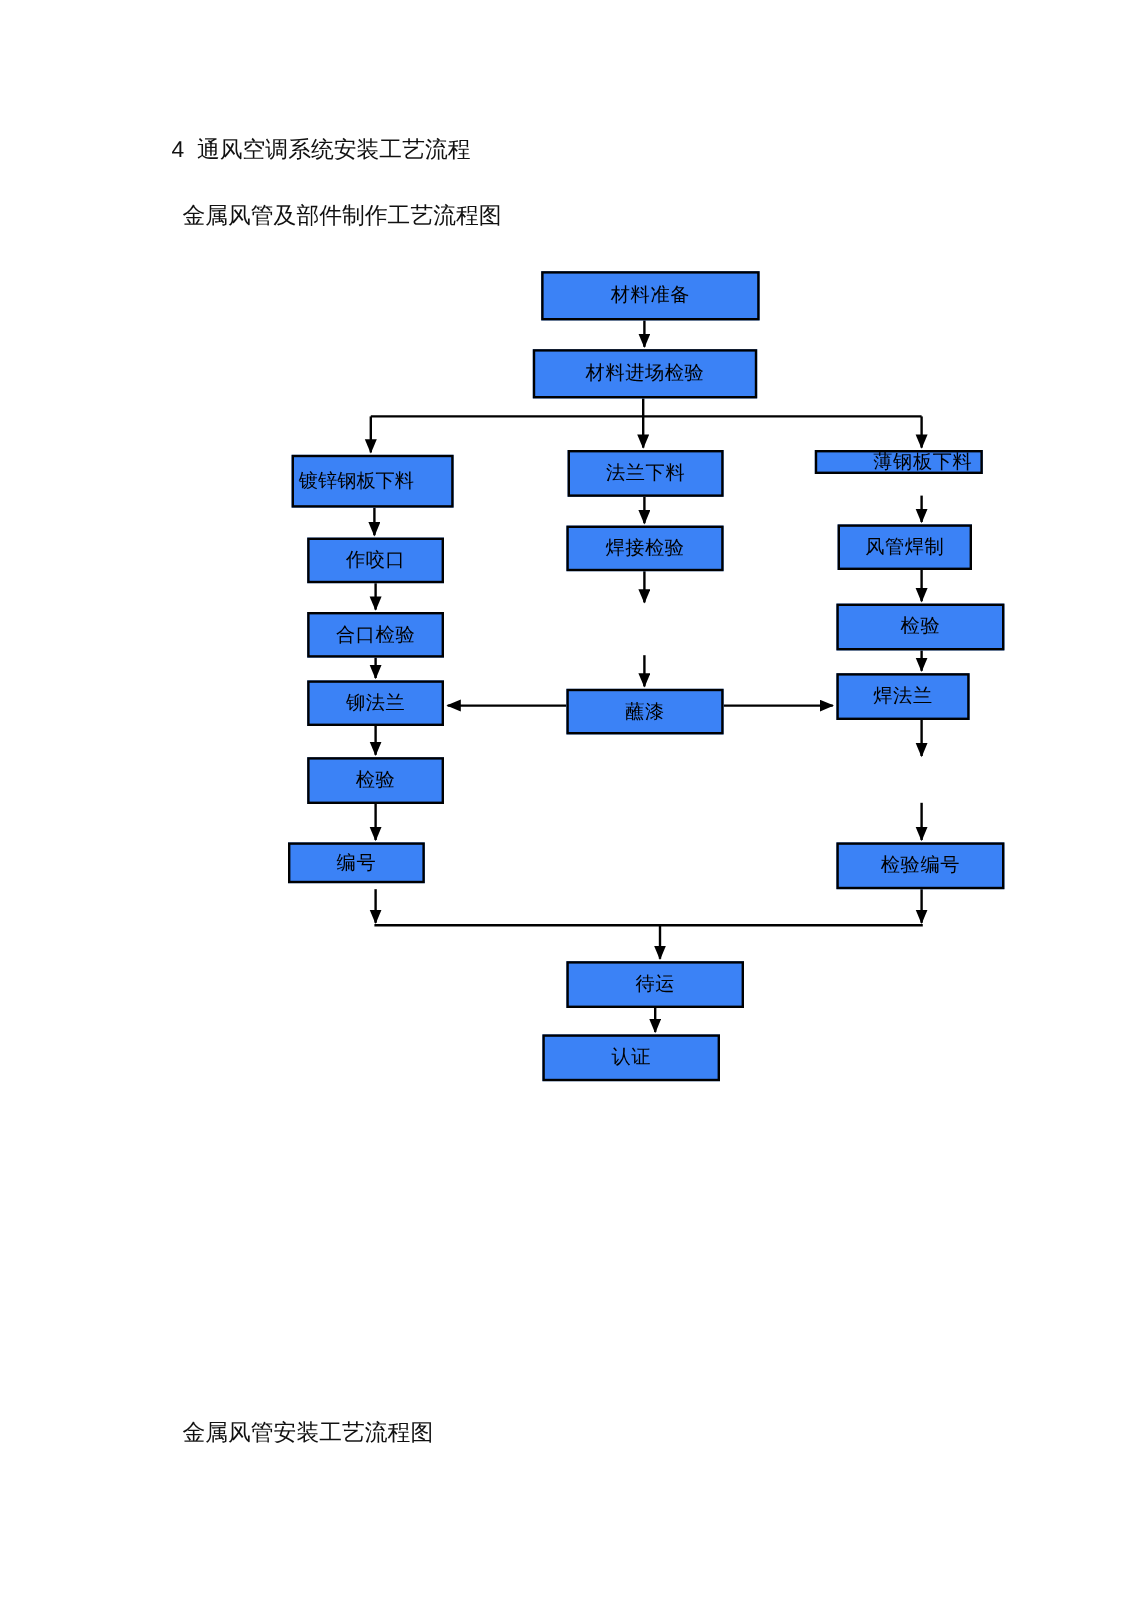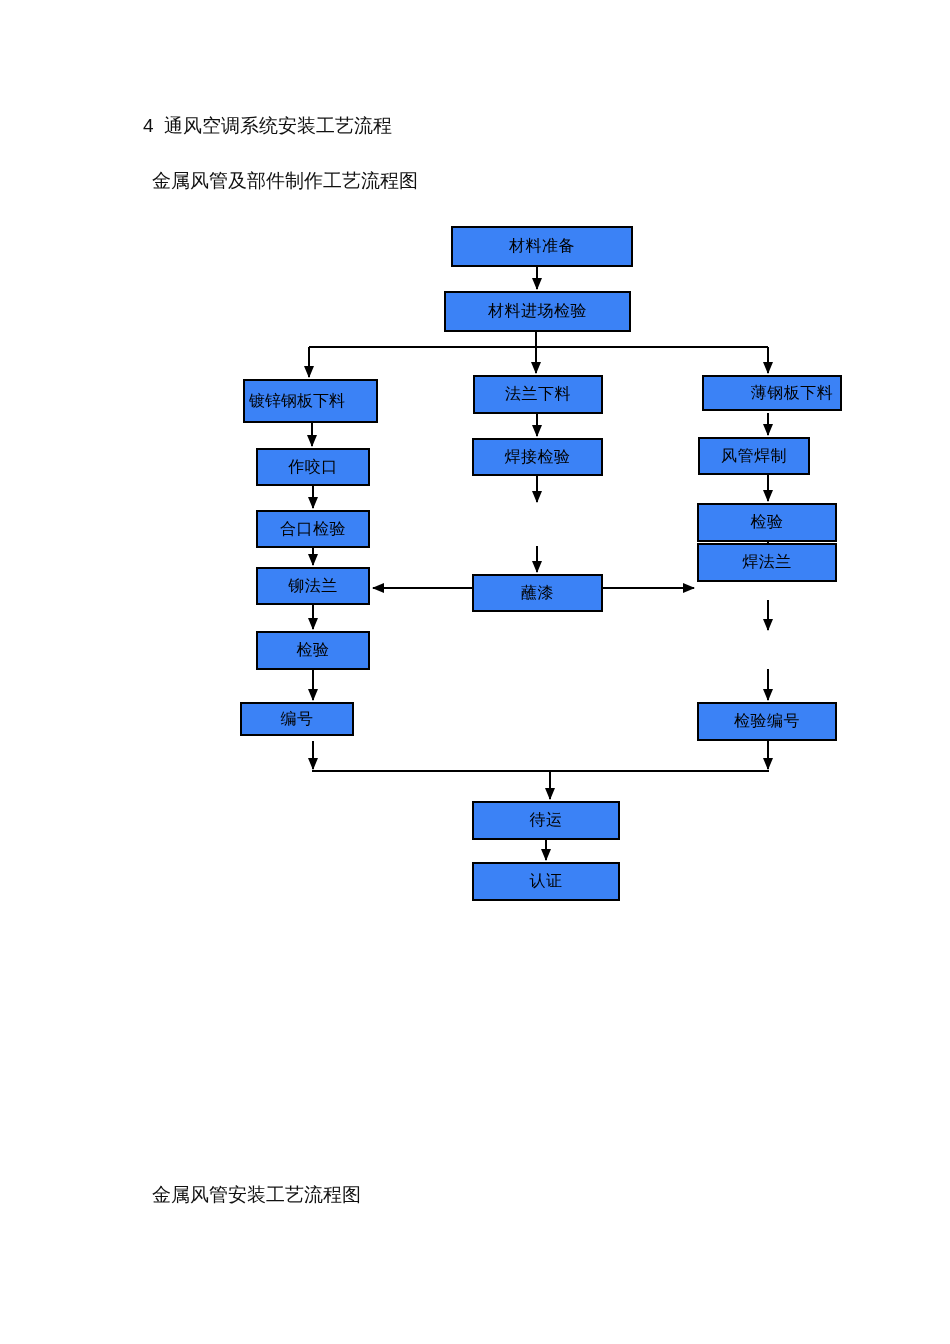--- a/index.html
+++ b/index.html
@@ -108,24 +108,24 @@
   <div class="node" style="left:256px; top:448px; width:114px; height:38px;">作咬口</div>
   <div class="node" style="left:256px; top:510px; width:114px; height:38px;">合口检验</div>
   <div class="node" style="left:256px; top:567px; width:114px; height:38px;">铆法兰</div>
   <div class="node" style="left:256px; top:631px; width:114px; height:39px;">检验</div>
   <div class="node" style="left:240px; top:702px; width:114px; height:34px;">编号</div>
 
   <div class="node" style="left:473px; top:375px; width:130px; height:39px;">法兰下料</div>
   <div class="node" style="left:472px; top:438px; width:131px; height:38px;">焊接检验</div>
   <div class="node" style="left:472px; top:574px; width:131px; height:38px;">蘸漆</div>
 
-  <div class="node" style="left:702px; top:375px; width:140px; height:36px;padding-left:40px;">薄钢板下料</div>
+  <div class="node" style="left:679px; top:375px; width:140px; height:20px;padding-left:40px;">薄钢板下料</div>
   <div class="node" style="left:698px; top:437px; width:112px; height:38px;">风管焊制</div>
   <div class="node" style="left:697px; top:503px; width:140px; height:39px;">检验</div>
-  <div class="node" style="left:697px; top:543px; width:140px; height:39px;">焊法兰</div>
+  <div class="node" style="left:697px; top:561px; width:111px; height:39px;">焊法兰</div>
   <div class="node" style="left:697px; top:702px; width:140px; height:39px;">检验编号</div>
 
   <div class="node" style="left:472px; top:801px; width:148px; height:39px;">待运</div>
-  <div class="node" style="left:472px; top:862px; width:148px; height:39px;">认证</div>
+  <div class="node" style="left:452px; top:862px; width:148px; height:39px;">认证</div>
 
   <div class="heading" style="left:152px; top:1183px;">金属风管安装工艺流程图</div>
 
 </div>
 
 </body></html>

